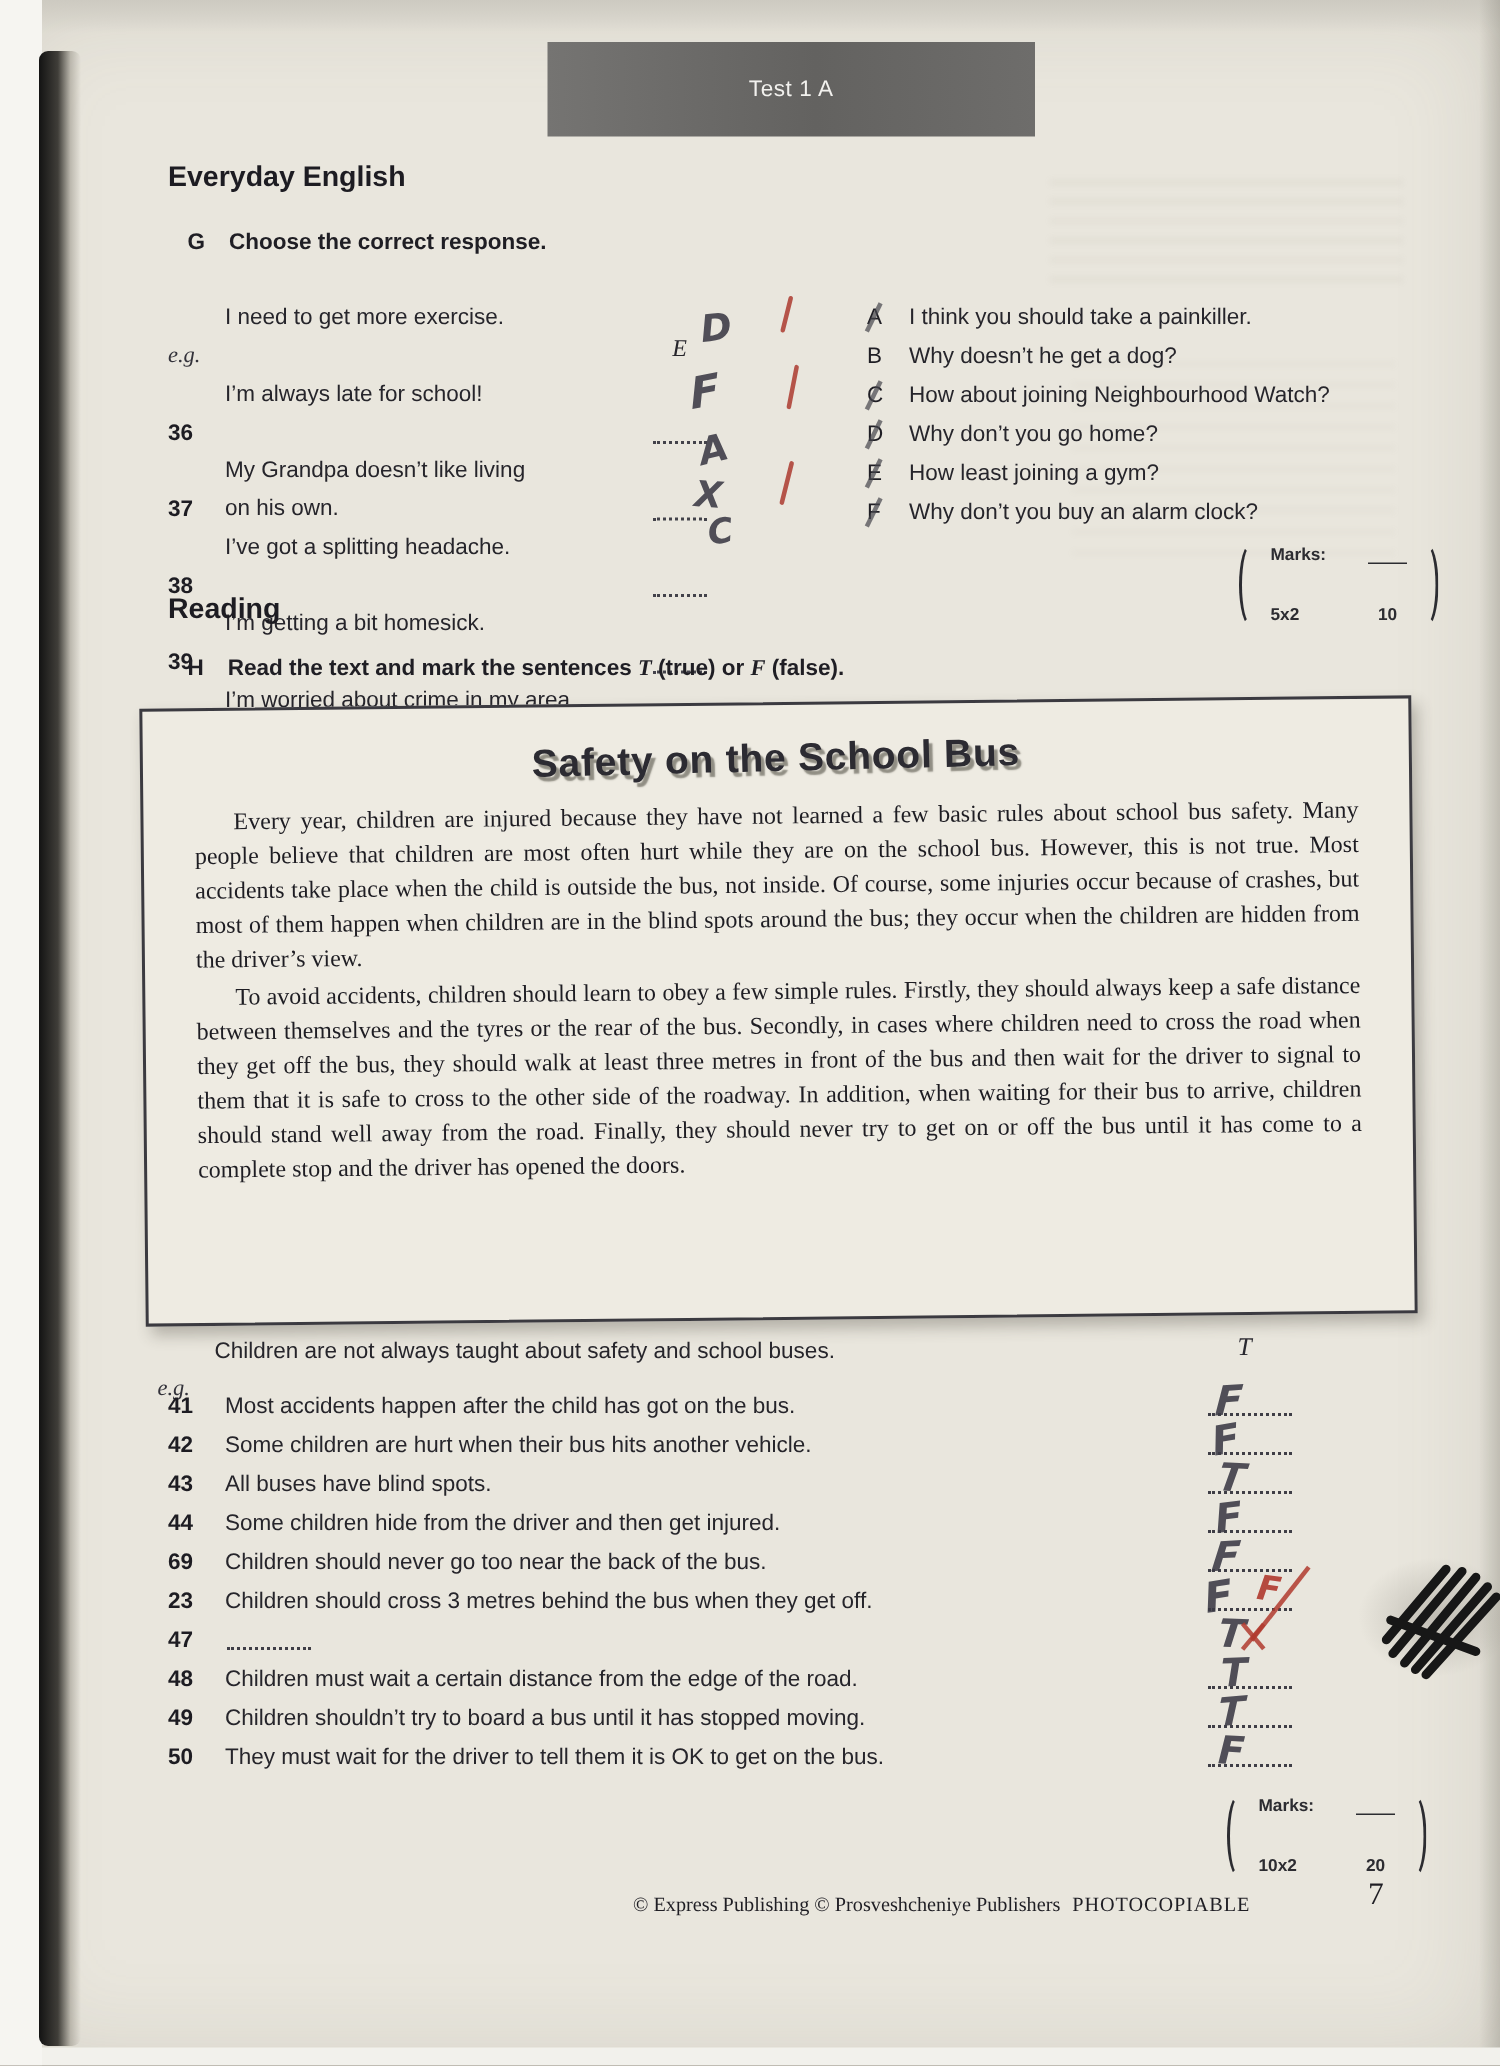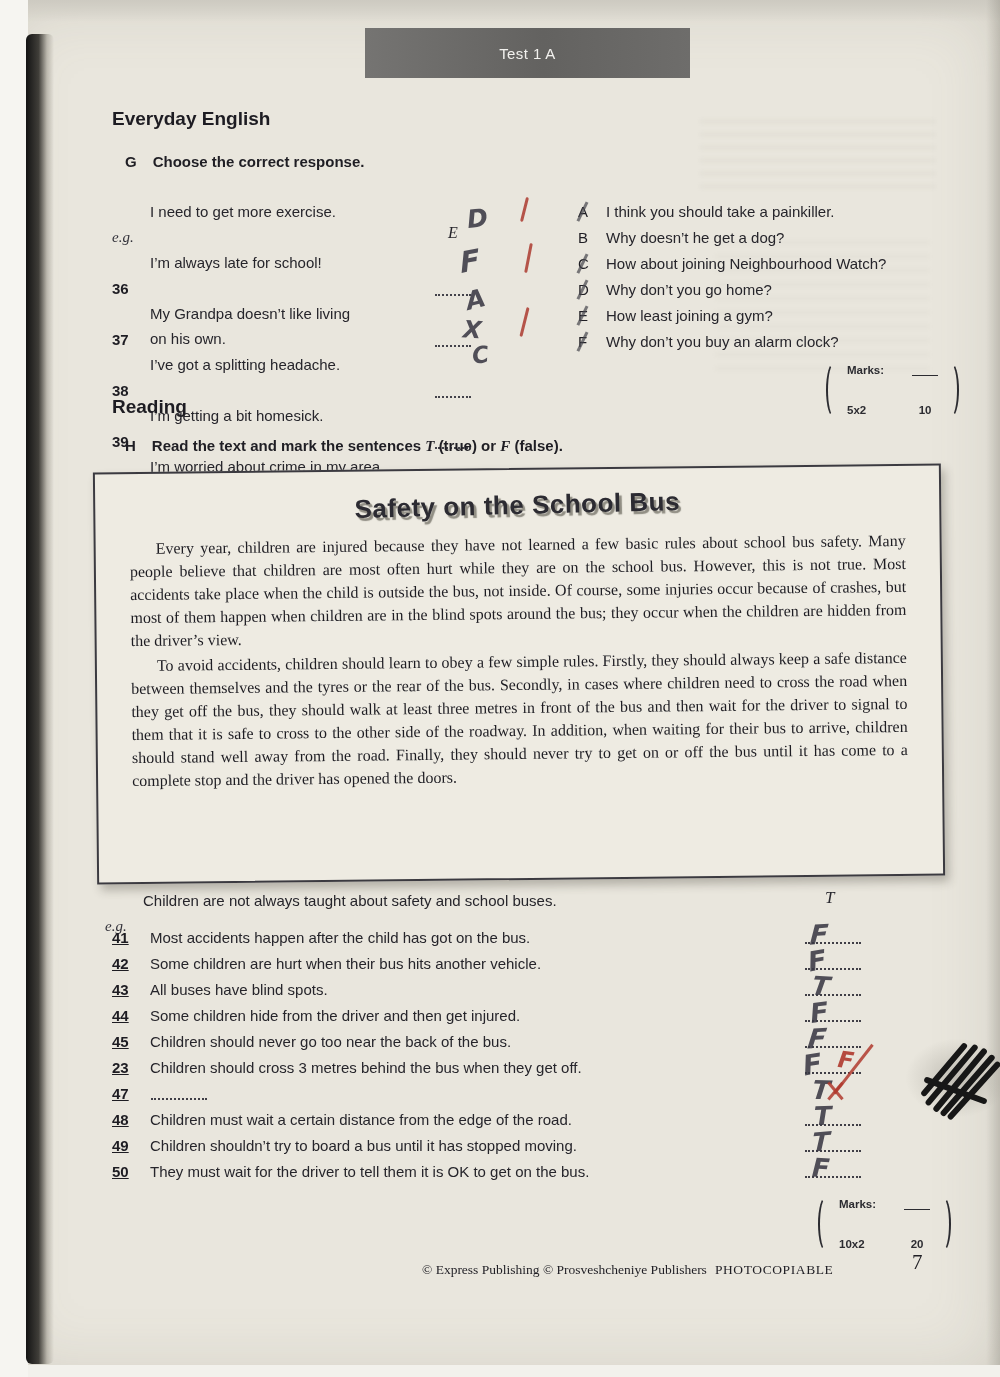--- a/index.html
+++ b/index.html
@@ -10,21 +10,21 @@
   .edge-left-white{position:absolute;left:0;top:0;width:28px;height:100%;background:#f6f5f1;}
   .binding{position:absolute;left:26px;top:34px;width:28px;height:1330px;border-radius:6px;
            background:linear-gradient(90deg,#131313 0%,#403e39 45%,rgba(125,120,108,.4) 75%,rgba(125,120,108,0) 100%);}
   .edge-top{position:absolute;left:28px;top:0;right:0;height:22px;background:linear-gradient(#cdcac1,rgba(205,202,193,0));}
   .edge-right{position:absolute;right:0;top:0;width:14px;height:100%;background:linear-gradient(270deg,rgba(90,86,76,.22),rgba(90,86,76,0));}
   .edge-bottom{position:absolute;left:0;bottom:0;width:100%;height:12px;background:#f2f1ec;}
   .ghost{position:absolute;opacity:.5;filter:blur(2px);pointer-events:none;}
   .ghost1{left:700px;top:118px;width:235px;height:70px;background:repeating-linear-gradient(0deg,rgba(150,145,130,.20) 0 3px,transparent 3px 13px);}
   .ghost2{left:715px;top:240px;width:215px;height:130px;background:repeating-linear-gradient(0deg,rgba(150,145,130,.14) 0 3px,transparent 3px 14px);}
   
-  .test-band{position:absolute;left:365px;top:28px;width:325px;height:50px;
+  .test-band{position:absolute;left:365px;top:28px;width:325px;height:63px;
              background:linear-gradient(90deg,#757472,#636260 55%,#6e6d6b);display:flex;align-items:center;justify-content:center;}
   .test-band span{color:#f2f1ee;font-size:15px;letter-spacing:.4px;}
   
   .hd{position:absolute;font-size:19px;font-weight:bold;color:#1d1c22;margin:0;}
   .hd-ee{left:112px;top:108px;}
   .hd-rd{left:112px;top:396px;}
   .instr-row{position:absolute;display:flex;gap:16px;font-size:15px;font-weight:bold;color:#1f1e24;}
   .g-instr{left:125px;top:153px;}
   .h-instr{left:125px;top:437px;}
   .tf{font-family:"Liberation Serif",serif;font-style:italic;font-weight:bold;}
@@ -60,21 +60,21 @@
            padding:20px 34px;box-sizing:border-box;}
   .passage-title{margin:0 0 12px 0;text-align:center;font-size:26px;font-weight:bold;color:#2c2b32;
                  letter-spacing:.5px;transform:rotate(-.8deg);text-shadow:2.5px 3px 1px rgba(120,117,108,.8);}
   .passage p{margin:0 0 2px 0;font-family:"Liberation Serif",serif;font-size:16px;line-height:23px;
              text-align:justify;text-indent:26px;color:#1e1d23;}
   
   .h-example{position:absolute;left:105px;top:888px;display:flex;font-size:15px;line-height:25px;width:700px;}
   .h-example .g-num{width:38px;}
   .s-rows{position:absolute;left:112px;top:924px;width:750px;}
   .s-row{display:flex;align-items:center;min-height:26px;font-size:15px;line-height:25px;}
-  .s-num{width:38px;flex:none;font-weight:bold;color:#1d1c22;text-decoration:underline;}
+  .s-num{width:38px;flex:none;font-weight:bold;color:#1d1c22;}
   .s-text{flex:1;}
   .s-slot{width:58px;flex:none;display:flex;justify-content:center;}
   .dots2{display:inline-block;width:56px;height:12px;border-bottom:2px dotted #3f3e46;}
   
   .hw{position:absolute;font-family:"DejaVu Sans",sans-serif;font-style:italic;font-weight:bold;
       color:#3b3a45;opacity:.88;line-height:1;}
   .hwD{left:467px;top:206px;font-size:25px;transform:rotate(-6deg);}
   .hwF37{left:460px;top:247px;font-size:29px;transform:rotate(-11deg) skewX(-6deg);}
   .hwA{left:466px;top:287px;font-size:25px;transform:rotate(-14deg);}
   .hwX{left:463px;top:318px;font-size:24px;transform:rotate(4deg);}
@@ -272,21 +272,21 @@
         </span>
     </div>
     <div class="s-row">
       <span class="s-num">44</span>
       <span class="s-text">Some children hide from the driver and then get injured.</span>
       <span class="s-slot">
           <span class="dots2"></span>
         </span>
     </div>
     <div class="s-row">
-      <span class="s-num">45</span>
+      <span class="s-num">69</span>
       <span class="s-text">Children should never go too near the back of the bus.</span>
       <span class="s-slot">
           <span class="dots2"></span>
         </span>
     </div>
     <div class="s-row">
       <span class="s-num">23</span>
       <span class="s-text">Children should cross 3 metres behind the bus when they get off.</span>
       <span class="s-slot">
           <span class="dots2"></span>

